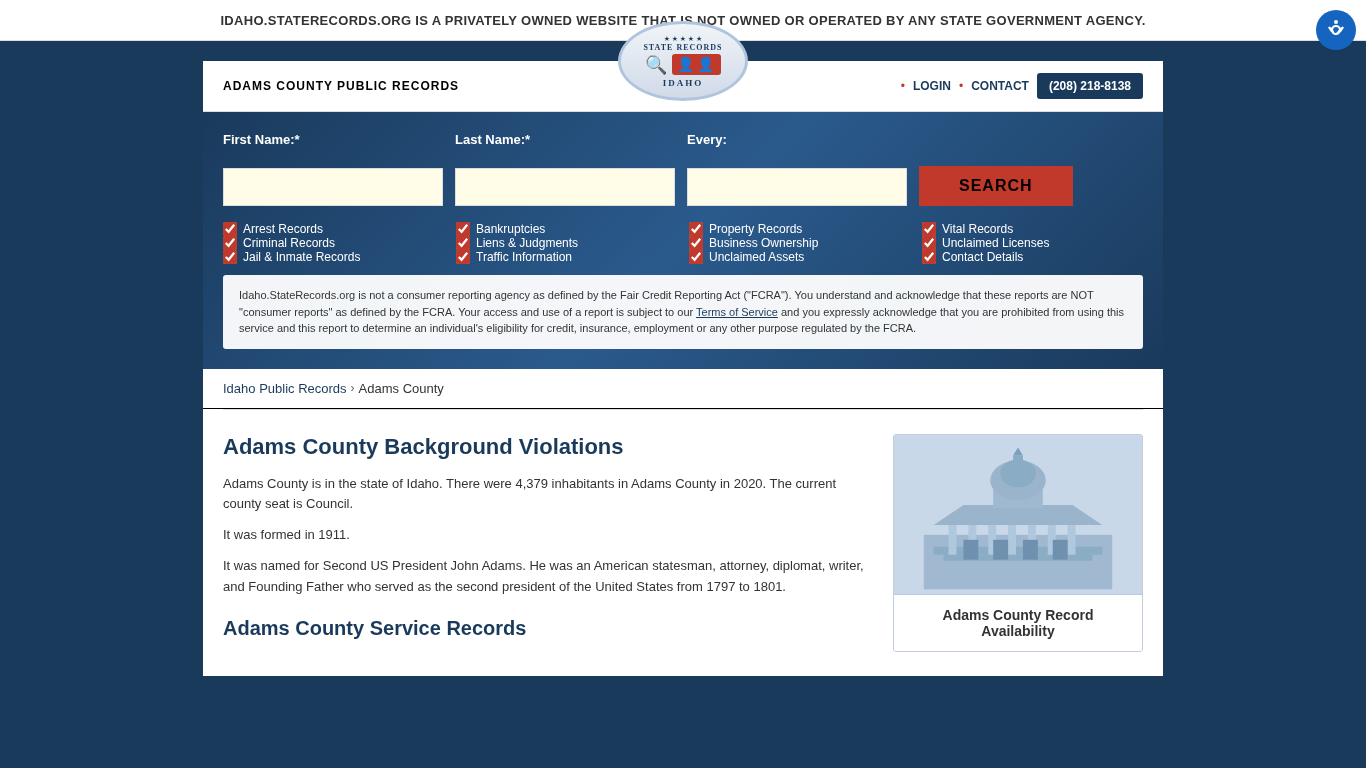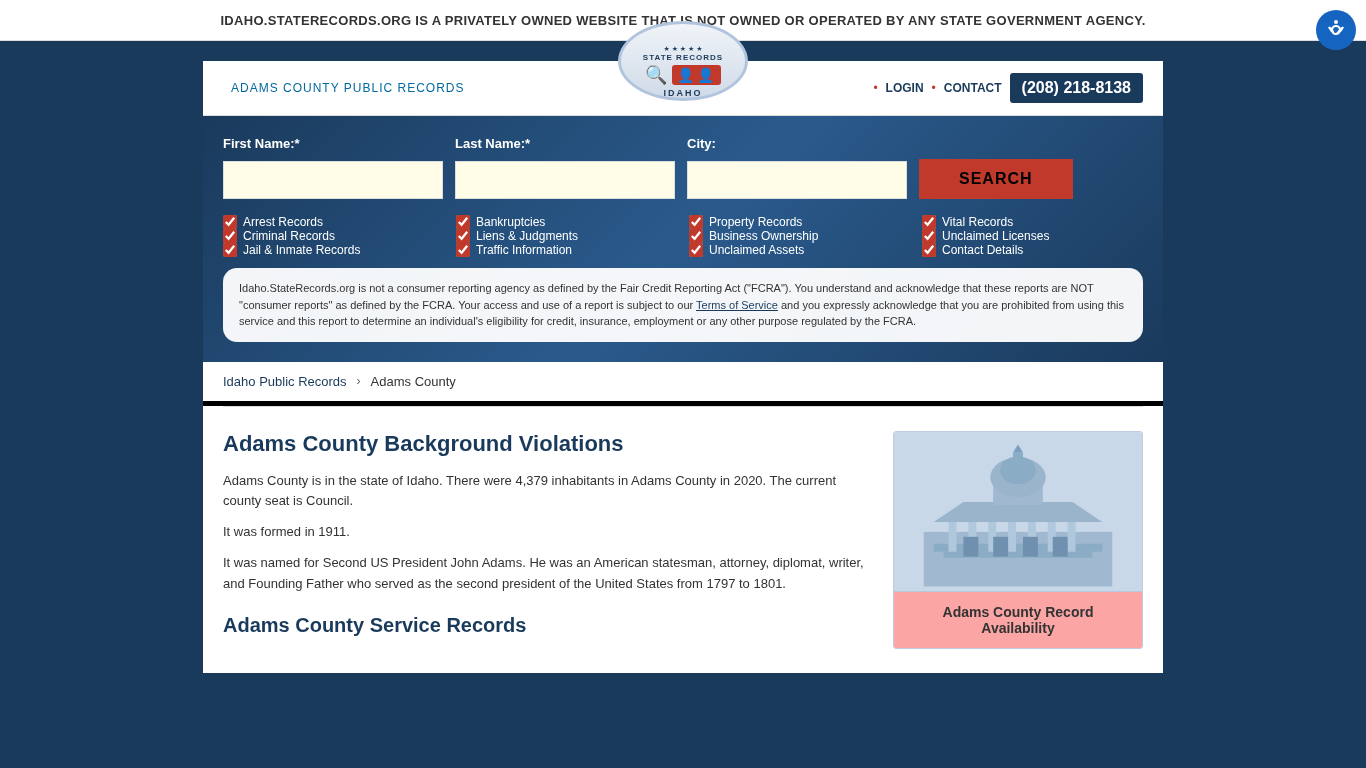--- a/index.html
+++ b/index.html
@@ -69,42 +69,42 @@
       display: flex;
       align-items: center;
       justify-content: space-between;
       padding: 12px 20px;
       background: #fff;
       border-bottom: 1px solid #ddd;
       position: relative;
     }
     .county-title {
       font-size: 12px;
-      color: #0369a1;
-      font-weight: normal;
+      color: #000000;
+      font-weight: bold;
       letter-spacing: 1px;
-      margin-left: 8px;
     }
     .logo-container {
       position: absolute;
       left: 50%;
       transform: translateX(-50%);
       top: -40px;
       z-index: 10;
     }
     .logo-oval {
       width: 130px;
       height: 80px;
       border-radius: 50%;
       border: 3px solid #b0c4de;
       background: linear-gradient(180deg, #f0f4f8 0%, #d0dae8 100%);
       display: flex;
-      align-items: flex-end;
+      align-items: center;
       justify-content: center;
       overflow: hidden;
+      font-family: Liberation Serif, serif;
     }
     .logo-inner {
       text-align: center;
     }
     .logo-top-text {
       font-size: 8px;
       color: #1a3a5c;
       font-weight: bold;
       letter-spacing: 1px;
     }
@@ -150,39 +150,39 @@
       gap: 8px;
       font-size: 12px;
     }
     .header-nav .dot { color: #c0392b; }
     .header-nav a { color: #1a3a5c; text-decoration: none; font-weight: bold; font-size: 12px; }
     .phone-btn {
       background: #1a3a5c;
       color: white;
       padding: 6px 12px;
       border-radius: 3px;
-      font-size: 16px;
+      font-size: 12px;
       font-weight: bold;
     }
 
     
     .search-section {
       background: linear-gradient(135deg, #1a3a5c 0%, #2a5a8c 50%, #1a3a5c 100%);
       padding: 20px;
     }
     .search-form {
       display: flex;
       gap: 12px;
       align-items: flex-end;
       margin-bottom: 16px;
     }
     .form-group {
       display: flex;
       flex-direction: column;
-      gap: 10px;
+      gap: 21px;
     }
     .form-group label {
       color: #fff;
       font-size: 13px;
       font-weight: bold;
     }
     .form-group input {
       background: #fffde7;
       border: 1px solid #ddd;
       padding: 10px 12px;
@@ -223,32 +223,32 @@
       height: 14px;
     }
 
     
     .disclaimer {
       background: rgba(255,255,255,0.95);
       padding: 12px 16px;
       font-size: 11px;
       color: #333;
       line-height: 1.5;
-      border-radius: 14px;
+      border-radius: 3px;
     }
     .disclaimer a { color: #1a3a5c; }
 
     
     .breadcrumb {
       padding: 12px 20px;
       font-size: 13px;
       display: flex;
       align-items: center;
-      gap: 10px;
-      border-bottom: 5px solid #000000;
+      gap: 4px;
+      border-bottom: 1px solid #000000;
       background: #fff;
     }
     .breadcrumb a { color: #1a3a5c; text-decoration: none; }
     .breadcrumb-sep { color: #666; font-size: 12px; }
     .breadcrumb-current { color: #333; }
     .bottom-inner {
       display: flex;
       gap: 24px;
       padding: 24px 20px;
       background: #fff;
@@ -300,21 +300,21 @@
     .building-svg {
       width: 100%;
       height: 100%;
     }
     .sidebar-caption {
       padding: 12px;
       text-align: center;
       font-size: 14px;
       color: #333;
       font-weight: bold;
-      background: #fca5a5;
+      background: #ffffff;
     }
 
     
     hr.section-divider {
       border: none;
       border-top: 1px solid #ddd;
       margin: 0 20px;
     }
   </style>
 </head>
@@ -369,21 +369,21 @@
       <div class="search-form">
         <div class="form-group">
           <label>First Name:*</label>
           <input type="text" style="">
         </div>
         <div class="form-group">
           <label>Last Name:*</label>
           <input type="text" style="">
         </div>
         <div class="form-group city-group">
-          <label>City:</label>
+          <label>Every:</label>
           <input type="text" style="">
         </div>
         <button class="search-btn">SEARCH</button>
       </div>
 
       <div class="checkbox-grid">
 
         <div>
           <div class="checkbox-item">
             <input type="checkbox" checked="" style="">

